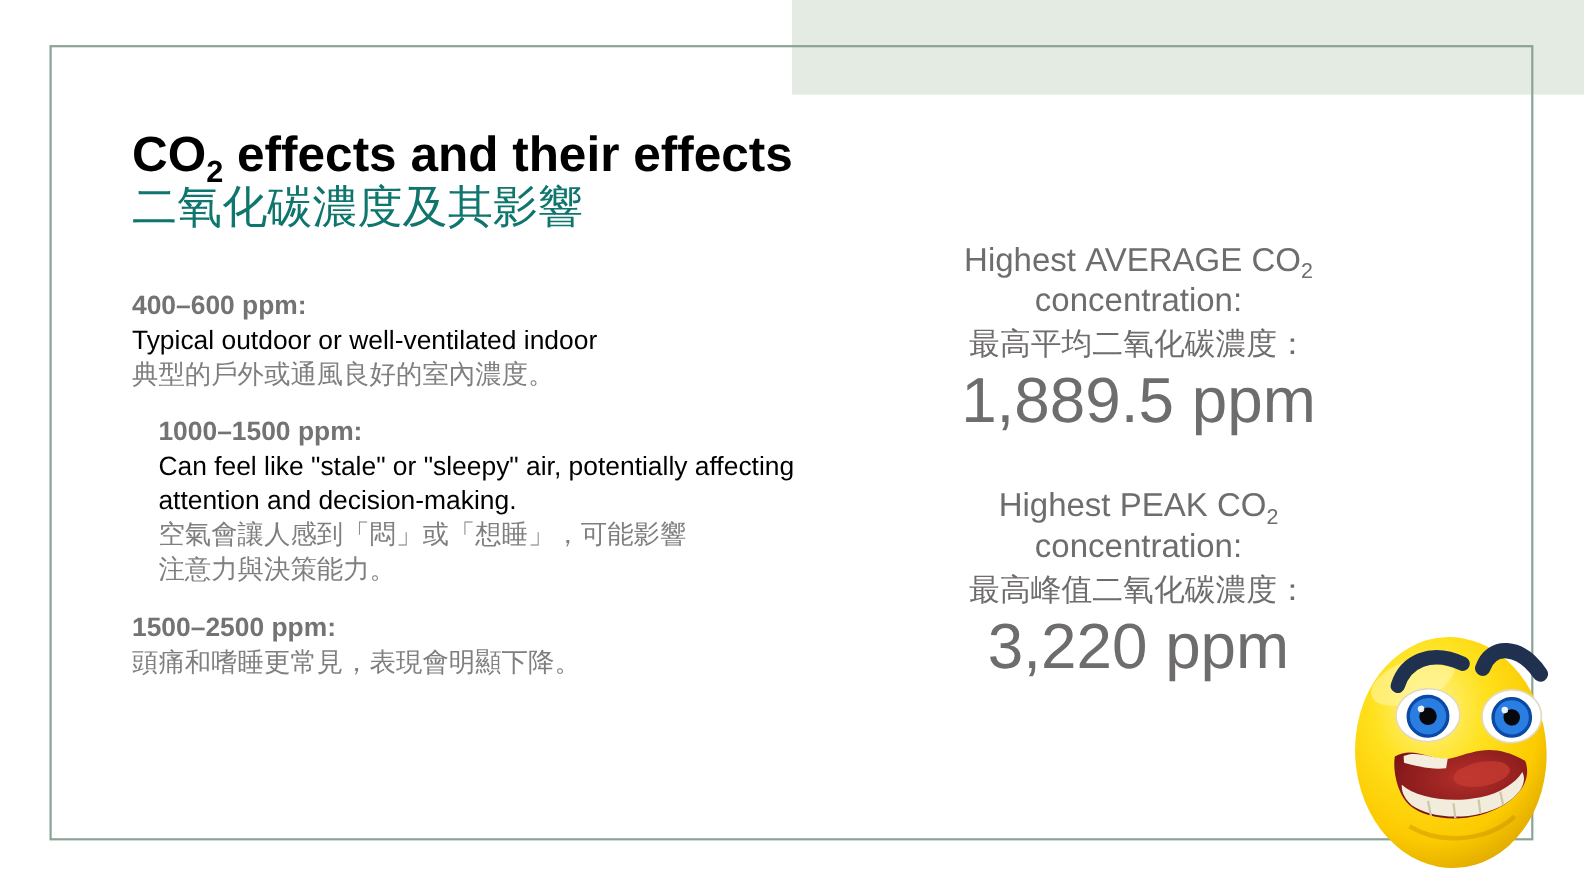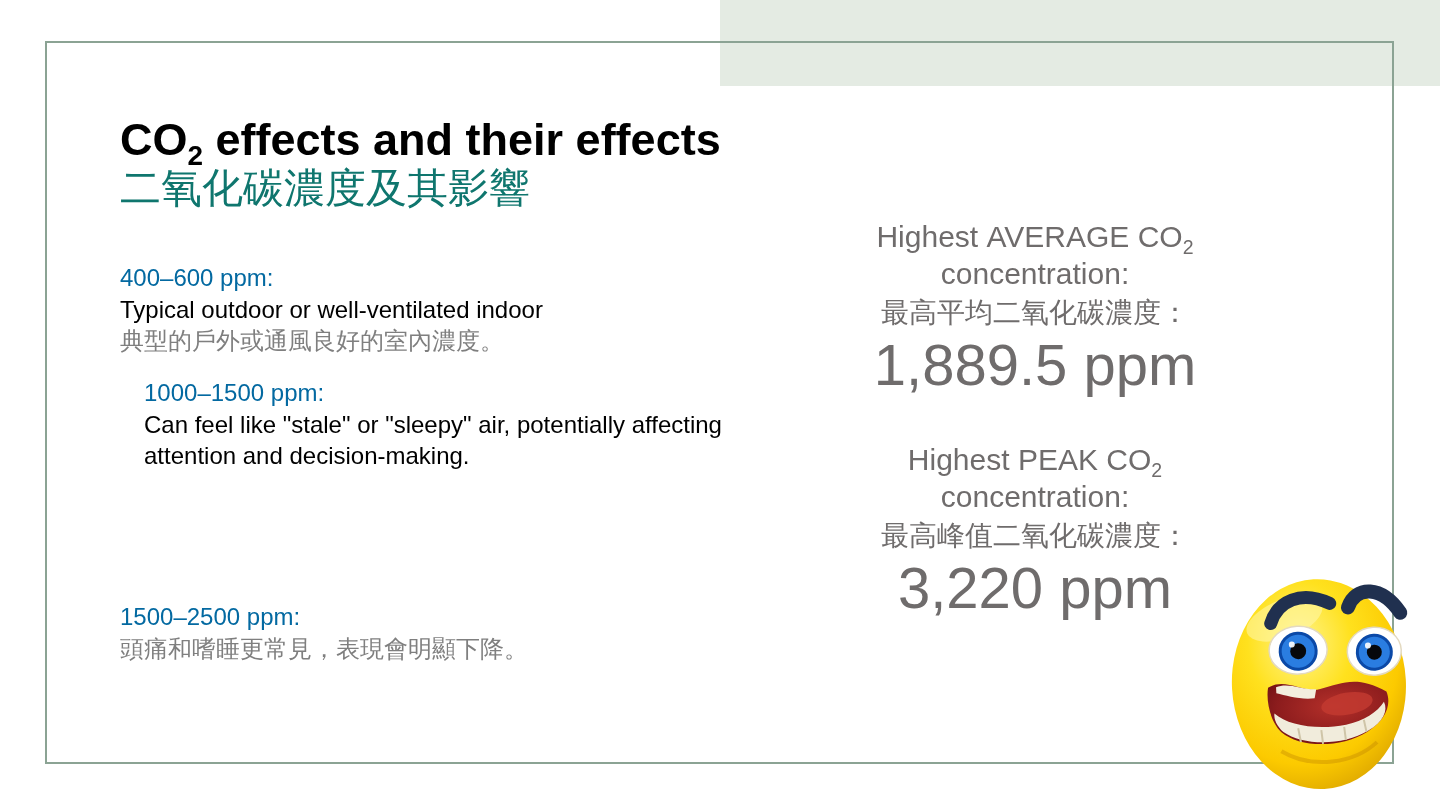--- a/index.html
+++ b/index.html
@@ -37,22 +37,22 @@
     position: absolute; left: 120px; top: 163px;
     font-size: 41px; line-height: 50px; color: #0f766e;
     white-space: nowrap;
   }
   .sec {
     position: absolute; left: 120px; width: 580px;
     font-size: 24px;
   }
   .sec-1 { top: 261px; }
   .sec-2 { top: 376px; margin-left: 24px; }
-  .sec-3 { top: 600px; }
-  .sec .range { font-weight: normal; color: #0369a1; line-height: 33px; }
+  .sec-3 { top: 554px; }
+  .sec .range { font-weight: bold; color: #737373; line-height: 33px; }
   .sec .en    { color: #000000; line-height: 31px; }
   .sec .zh    { color: #7f7f7f; line-height: 31px; }
   .sec-2 .zh  { width: 495px; }
   
   .stat {
     position: absolute; left: 822px; width: 426px;
     text-align: center; color: #6f6c6c;
   }
   .stat-1 { top: 218px; }
   .stat-2 { top: 441px; }
@@ -82,20 +82,21 @@
 
   <div class="sec sec-1">
     <div class="range">400–600 ppm:</div>
     <div class="en">Typical outdoor or well-ventilated indoor</div>
     <div class="zh" lang="zh-Hant">典型的戶外或通風良好的室內濃度。</div>
   </div>
 
   <div class="sec sec-2">
     <div class="range">1000–1500 ppm:</div>
     <div class="en">Can feel like "stale" or "sleepy" air, potentially affecting attention and decision-making.</div>
+    <div class="zh" lang="zh-Hant">空氣會讓人感到「悶」或「想睡」，可能影響注意力與決策能力。</div>
   </div>
 
   <div class="sec sec-3">
     <div class="range">1500–2500 ppm:</div>
     <div class="zh" lang="zh-Hant">頭痛和嗜睡更常見，表現會明顯下降。</div>
   </div>
 
   <div class="stat stat-1">
     <div class="stat-label"><span>Highest </span><strong>AVERAGE</strong><span> CO</span><sub>2</sub></div>
     <div class="stat-label">concentration:</div>

